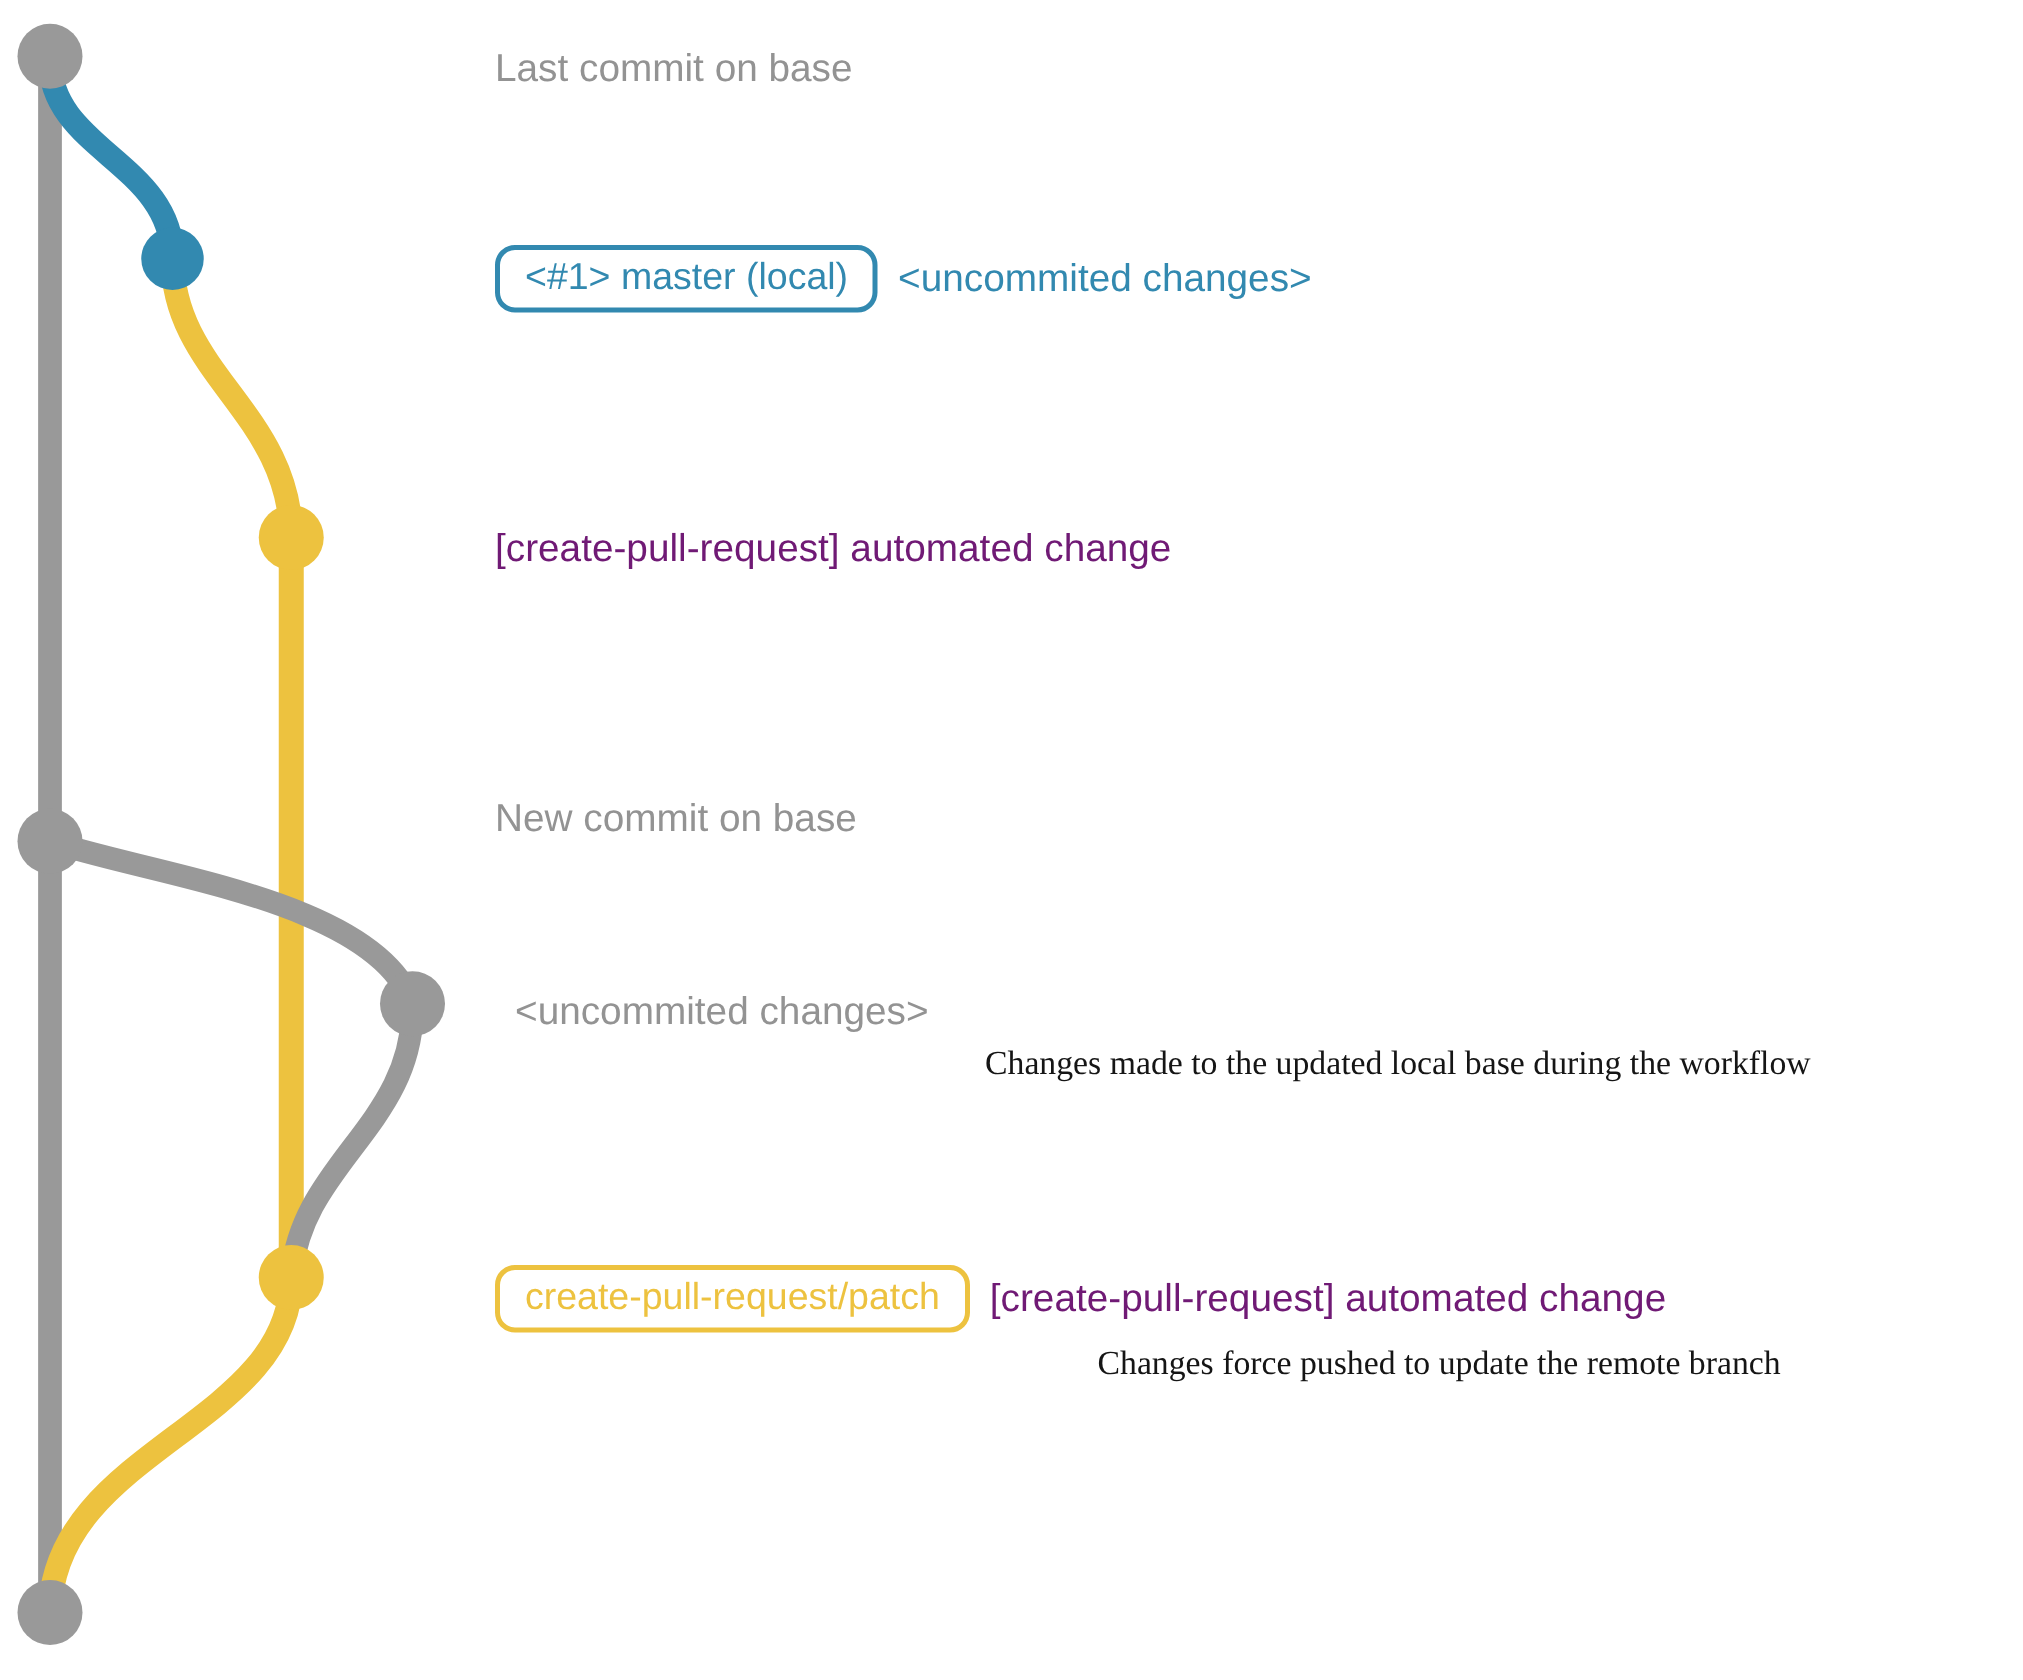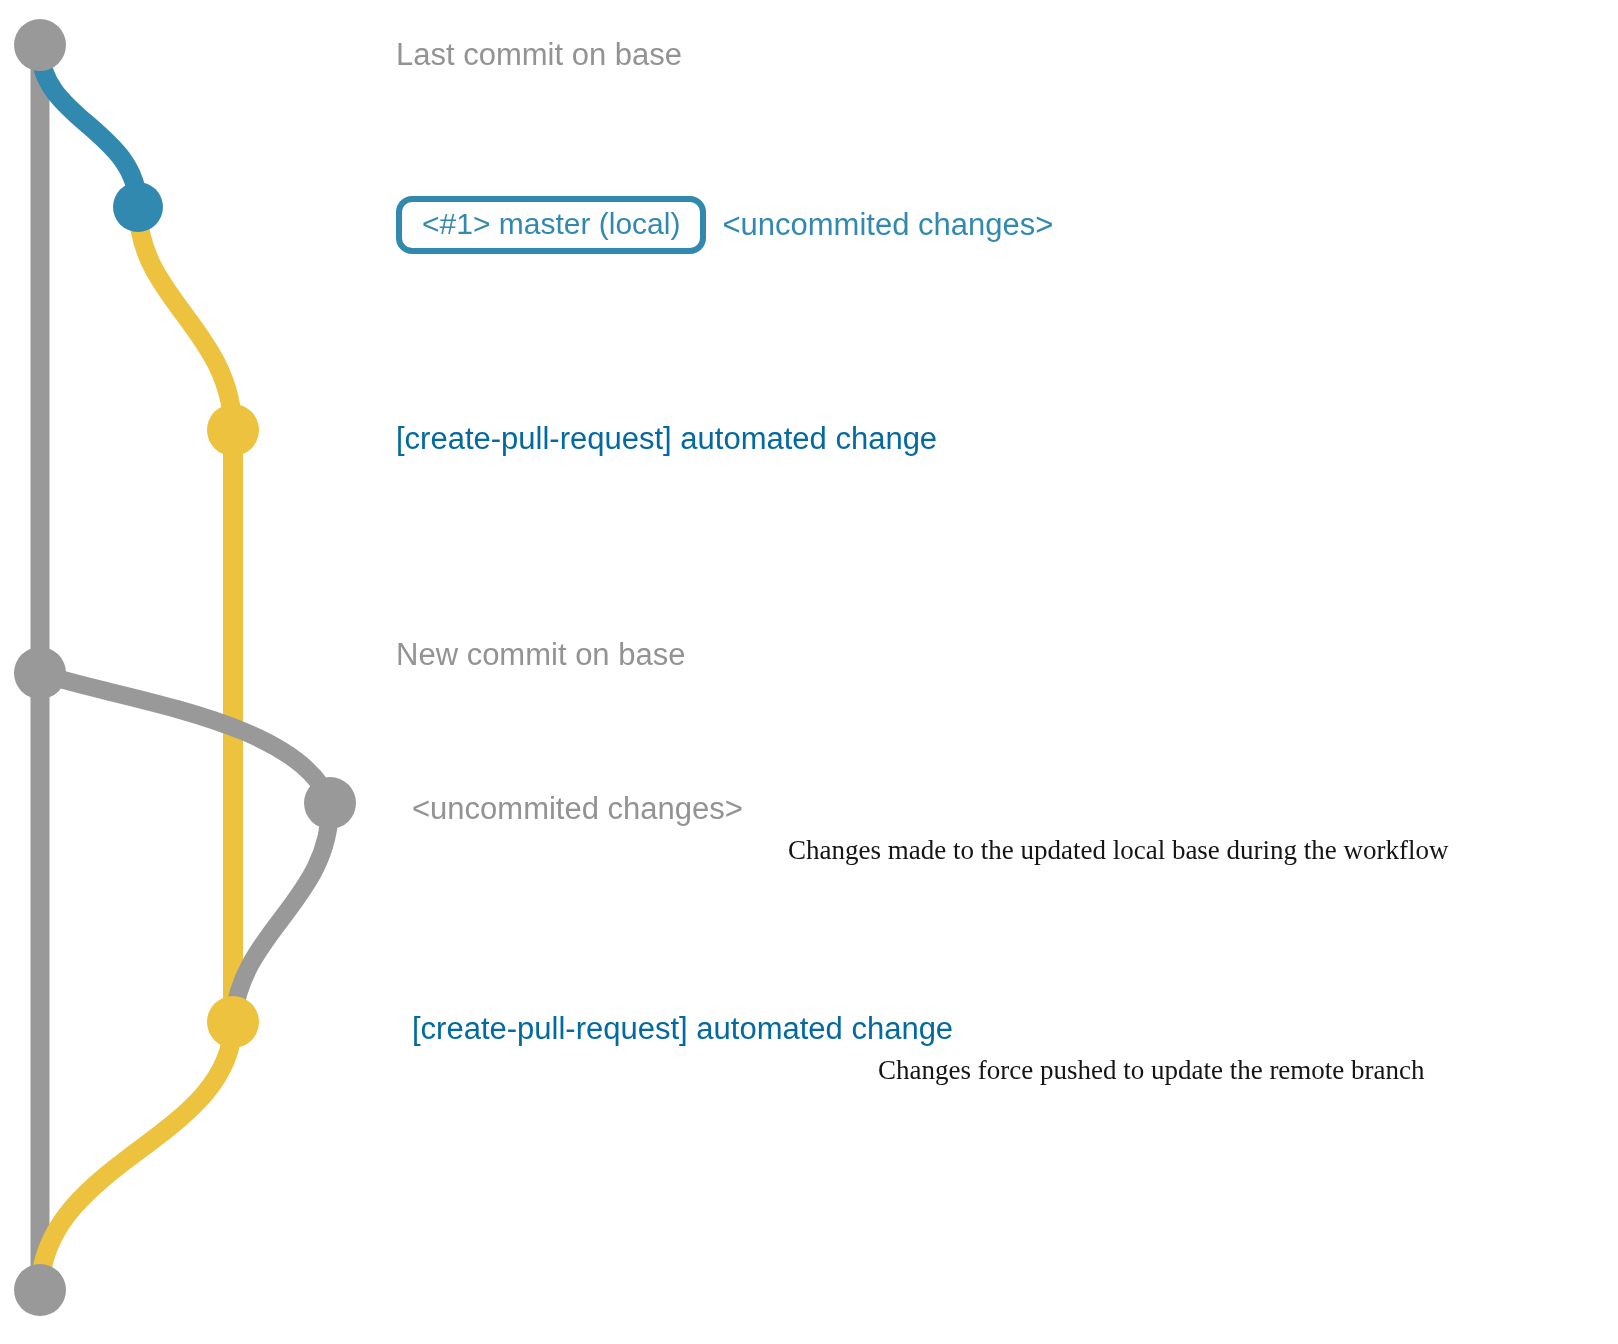--- a/index.html
+++ b/index.html
@@ -38,40 +38,40 @@
   }
 
   .ann-line {
     display: flex;
     align-items: center;
     white-space: nowrap;
   }
 
   .pill {
     display: inline-block;
-    border: 6px solid #b91c1c;
+    border: 4px solid #b91c1c;
     border-radius: 16px;
     padding: 6px 20px 8px 20px;
     font-size: 30px;
     line-height: 1.05;
     color: #999999;
     background: transparent;
   }
   .pill.blue   { border-color: #3289b0; color: #3289b0; }
   .pill.yellow { border-color: #edc23f; color: #edc23f; }
   .pill.gray   { border-color: #a3a3a3; color: #9a9a9a; }
 
   .headline {
     font-size: 31px;
     line-height: 1.1;
     white-space: nowrap;
   }
   .headline.gray   { color: #939393; }
   .headline.blue   { color: #3289b0; }
-  .headline.yellow { color: #0369a1; }
+  .headline.yellow { color: #701a75; }
 
   .msg-after-pill { margin-left: 16px; }
 
   .subtext {
     font-family: "Liberation Serif", serif;
     font-size: 27px;
     color: #151515;
     white-space: nowrap;
     margin-top: 9px;
   }
@@ -133,19 +133,20 @@
 
   <div class="ann-row" style="top:782px;">
     <div class="ann-line">
       <span class="headline gray msg-after-pill">&lt;uncommited changes&gt;</span>
     </div>
     <div class="subtext" style="margin-left:392px;">Changes made to the updated local base during the workflow</div>
   </div>
 
   <div class="ann-row" style="top:1002px;">
     <div class="ann-line">
+      <span class="pill yellow">create-pull-request/patch</span>
       <span class="headline yellow msg-after-pill">[create-pull-request] automated change</span>
     </div>
     <div class="subtext" style="margin-left:482px;">Changes force pushed to update the remote branch</div>
   </div>
 
 
 </div>
 
 </body></html>

